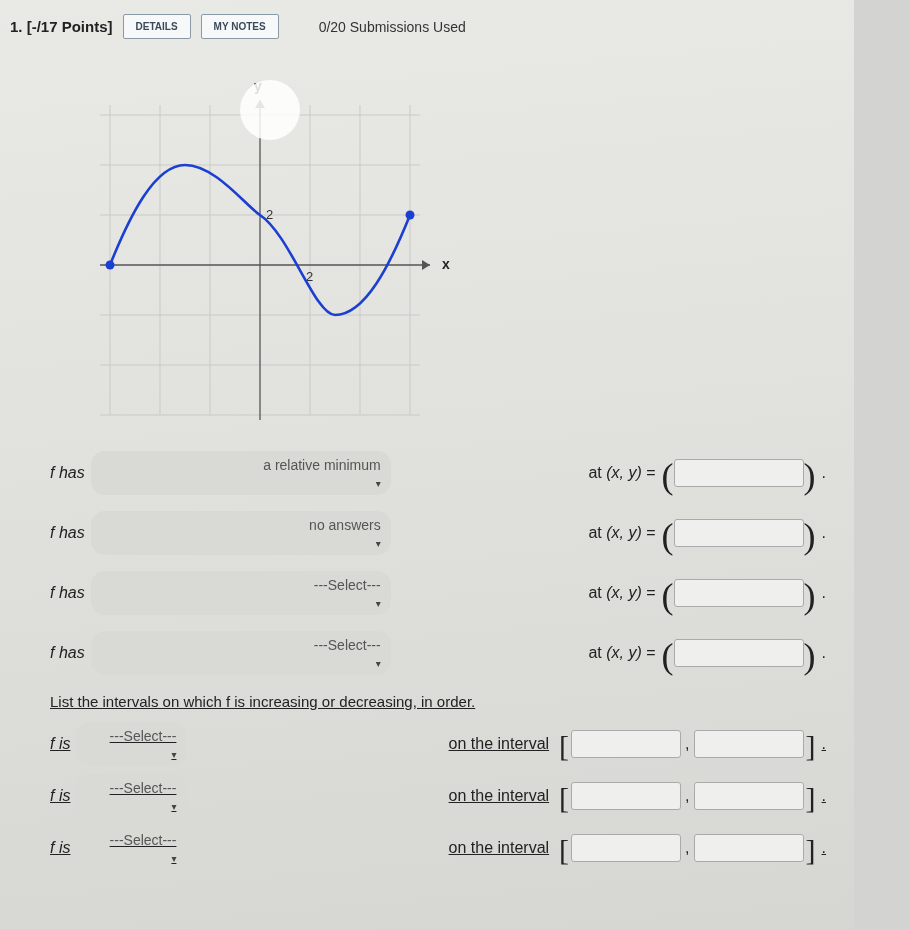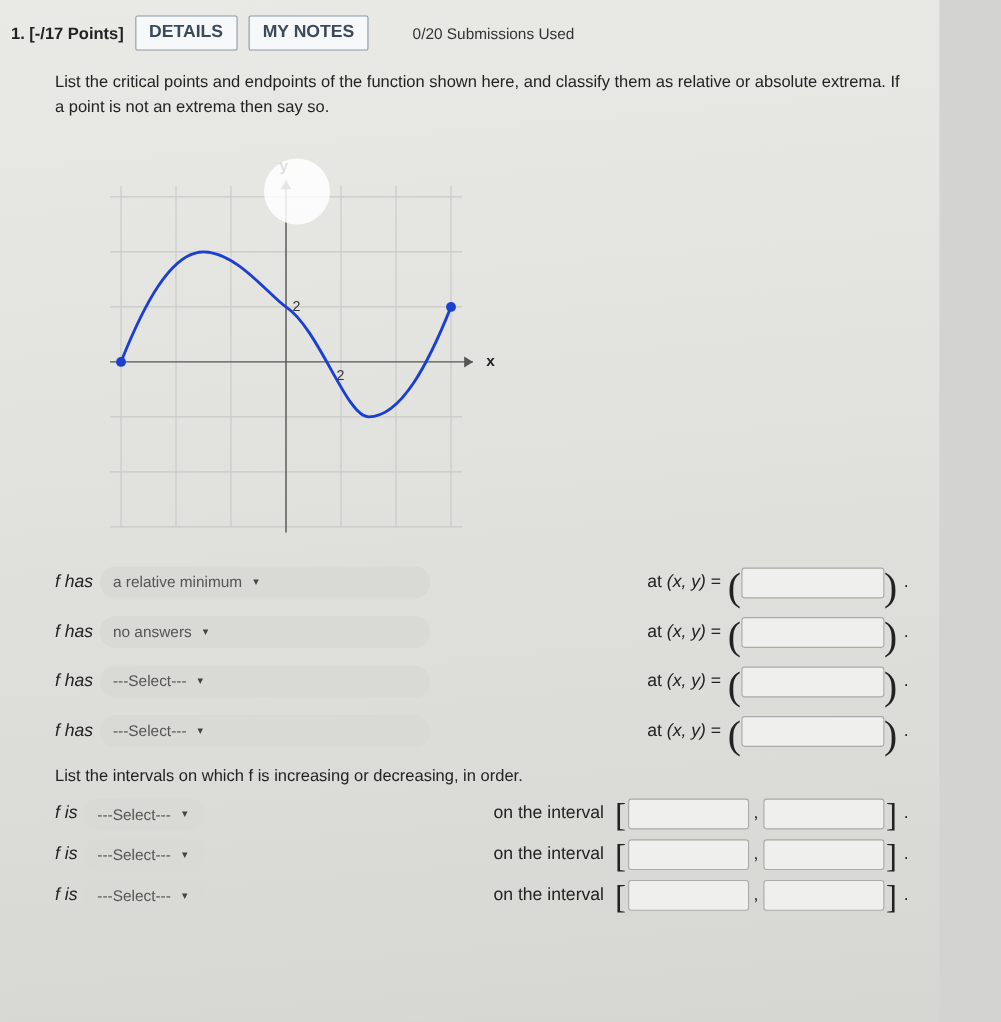--- a/index.html
+++ b/index.html
@@ -18,21 +18,21 @@
   .topbar {
     display: flex; align-items: center; gap: 10px;
     padding: 4px 0 12px 0;
   }
   .qnum { font-weight: bold; font-size: 15px; }
   .btn {
     border: 1px solid #8a99a6;
     background: #f7f8f9;
     color: #3a4a5a;
     font-weight: bold;
-    font-size: 16px;
+    font-size: 10px;
     padding: 6px 12px;
     border-radius: 2px;
     cursor: pointer;
   }
   .subs { font-size: 14px; color: #333; margin-left: 30px; }
   .body {
     margin: 0 10px 0 40px;
     font-size: 15px;
     line-height: 1.5;
   }
@@ -42,28 +42,29 @@
   svg.graph { display:block; }
 
   .answers { margin-top: 12px; }
   .row {
     display: flex; align-items: center;
     margin: 16px 0;
     font-size: 16px;
   }
   .fhas { font-style: italic; margin-right: 6px; }
   .sel {
-    display: inline-flex; align-items: center;
+    display: inline-flex; align-items: flex-end;
     background: #d9d9d6;
     border-radius: 14px;
     padding: 4px 10px 4px 12px;
     color: #555;
     font-size: 14px;
     margin-right: auto;
     min-width: 110px;
+    flex-direction: column;
   }
   .sel .caret { margin-left: 10px; font-size: 10px; color: #444; }
   .sel.wide { min-width: 300px; }
   .sel.med { min-width: 110px; }
   .atxy { margin: 0 6px 0 28px; white-space: nowrap;}
   .paren {
     font-size: 36px; line-height: 0.6; position: relative; top: 4px;
     font-family: "Times New Roman", serif;
   }
   .field {
@@ -71,21 +72,21 @@
     border: 1px solid #aaa;
     background: #efefed;
     border-radius: 3px;
     height: 28px; width: 130px;
     vertical-align: middle;
   }
   .field.short { width: 110px; }
   .row .paren-right { margin-right: 2px; }
   .period { margin-left: 4px; }
 
-  .intervals { margin-top: 12px; }
+  .intervals { margin-top: 12px; text-decoration: underline; }
   .irow { display:flex; align-items:center; margin: 8px 0; font-size: 16px;}
   .bracket {
     font-size: 30px; line-height: 0.6; position: relative; top: 2px;
     font-family: "Times New Roman", serif;
     margin: 0 2px;
   }
   .comma { margin: 0 4px; }
 </style>
 </head>
 <body>
@@ -95,21 +96,20 @@
   <span class="qnum">
     <span>1.</span>
     <span>[-/17 Points]</span>
   </span>
   <button class="btn">DETAILS</button>
   <button class="btn">MY NOTES</button>
   <span class="subs">0/20 Submissions Used</span>
 </div>
 
 <div class="body">
-  <div class="prompt">List the critical points and endpoints of the function shown here, and classify them as relative or absolute extrema. If a point is not an extrema then say so.</div>
 
   <div class="graph-wrap">
     <svg class="graph" width="420" height="380" viewBox="0 0 420 380">
 
       <g stroke="#c9c9c7" stroke-width="1">
 
         <line x1="60" y1="50" x2="60" y2="360"></line>
         <line x1="110" y1="50" x2="110" y2="360"></line>
         <line x1="160" y1="50" x2="160" y2="360"></line>
         <line x1="260" y1="50" x2="260" y2="360"></line>

